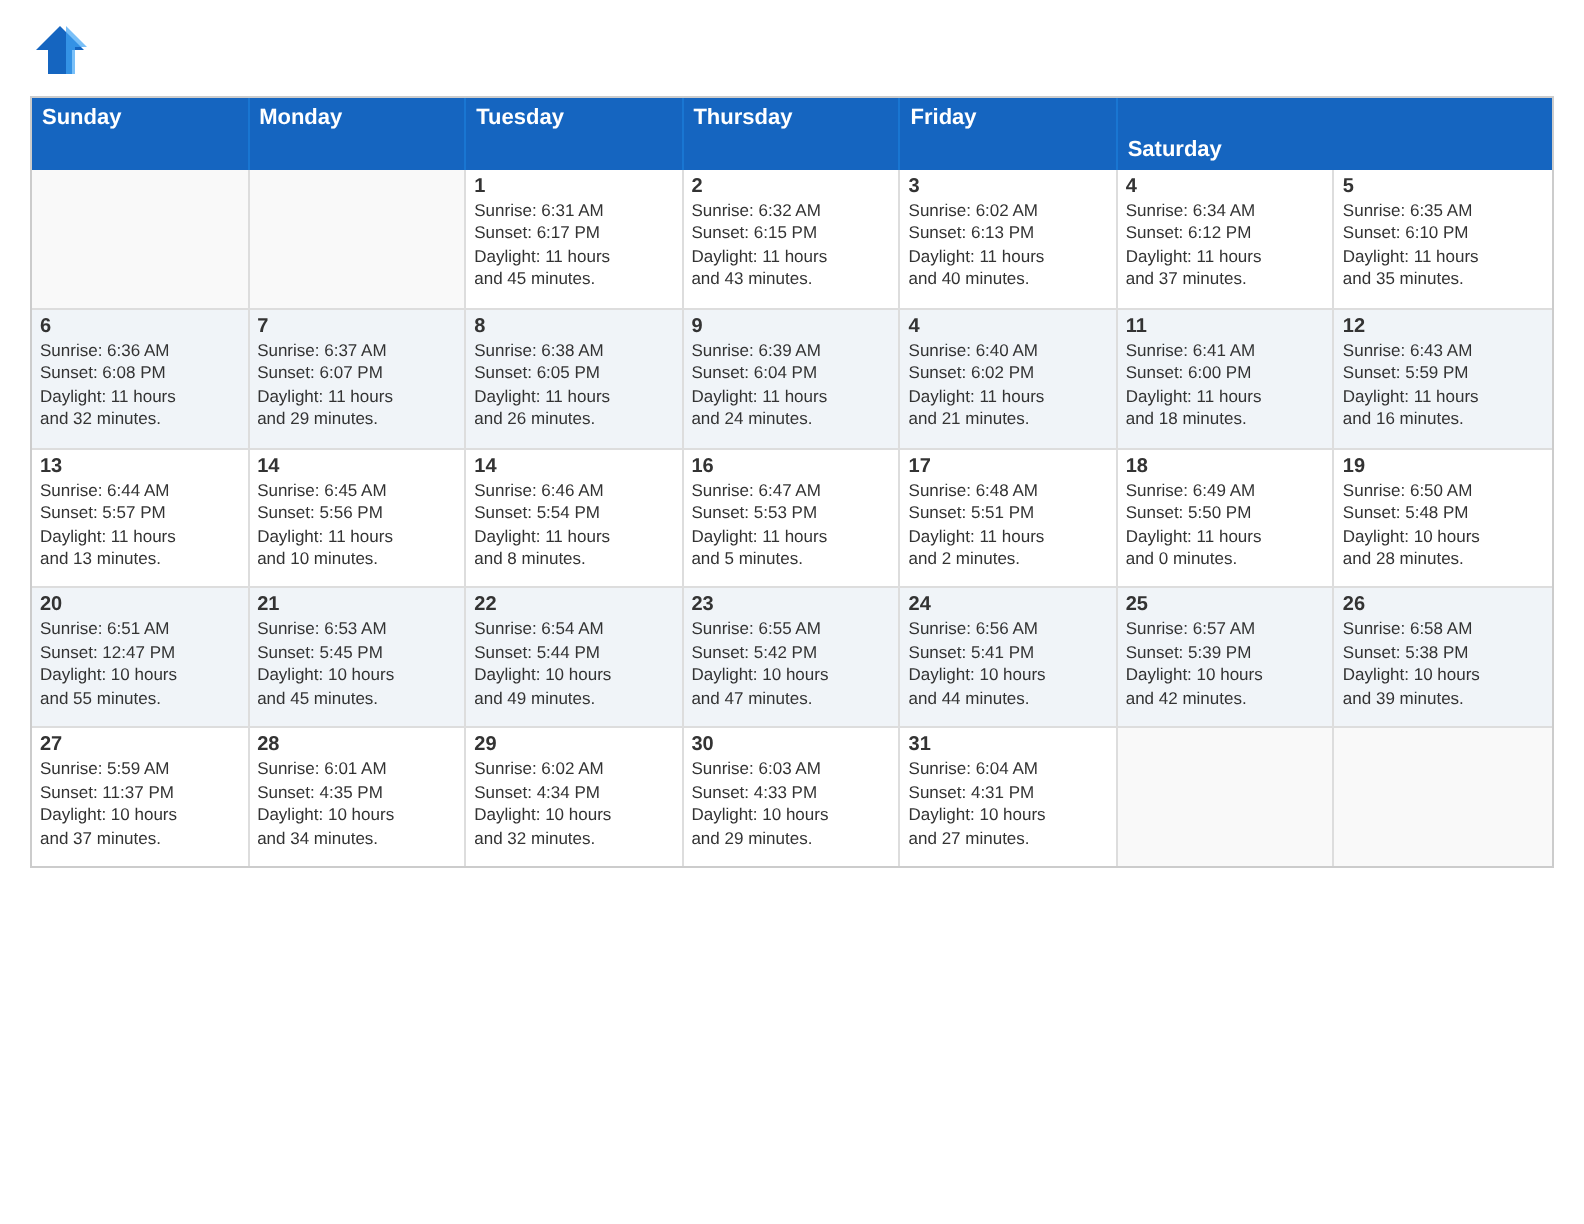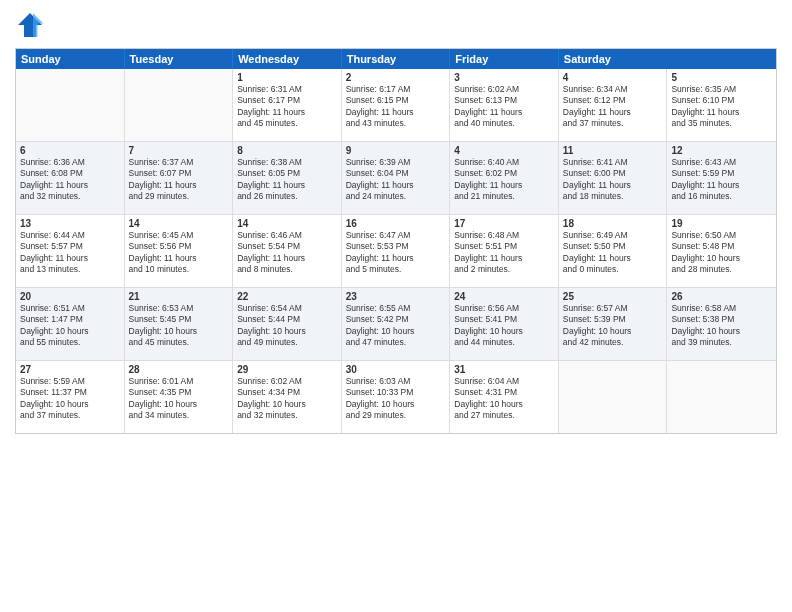--- a/index.html
+++ b/index.html
@@ -62,21 +62,21 @@
       background: #1565c0;
     }
     .cal-header-cell {
       color: #fff;
       font-size: 11px;
       font-weight: bold;
       padding: 4px 5px;
       text-align: left;
       border-right: 1px solid #1976d2;
     }
-    .cal-header-cell:last-child { border-right: none; }
+    .cal-header-cell:last-child { border-right: none; margin-top: 16px; }
     .cal-body {
       flex: 1;
       display: flex;
       flex-direction: column;
     }
     .cal-row {
       display: grid;
       grid-template-columns: repeat(7, 1fr);
       flex: 1;
       border-top: 1px solid #ddd;
@@ -122,40 +122,40 @@
     </div>
     <div class="title-area">
       <div class="month-title"></div>
       <div class="subtitle"></div>
     </div>
   </div>
 
   <div class="calendar">
     <div class="cal-header">
     <div class="cal-header-cell">Sunday</div>
+        <div class="cal-header-cell">Monday</div>
         <div class="cal-header-cell">Tuesday</div>
-        <div class="cal-header-cell">Wednesday</div>
         <div class="cal-header-cell">Thursday</div>
         <div class="cal-header-cell">Friday</div>
         <div class="cal-header-cell">Saturday</div>
       </div>
     <div class="cal-body">
     <div class="cal-row">
           <div class="cal-cell empty"></div>
           <div class="cal-cell empty"></div>
           <div class="cal-cell">
             <span class="day-num">1</span>
             <span class="cell-line">Sunrise: 6:31 AM</span>
             <span class="cell-line">Sunset: 6:17 PM</span>
             <span class="cell-line">Daylight: 11 hours</span>
             <span class="cell-line">and 45 minutes.</span>
           </div>
           <div class="cal-cell">
             <span class="day-num">2</span>
-            <span class="cell-line">Sunrise: 6:17 AM</span>
+            <span class="cell-line">Sunrise: 6:32 AM</span>
             <span class="cell-line">Sunset: 6:15 PM</span>
             <span class="cell-line">Daylight: 11 hours</span>
             <span class="cell-line">and 43 minutes.</span>
           </div>
           <div class="cal-cell">
             <span class="day-num">3</span>
             <span class="cell-line">Sunrise: 6:02 AM</span>
             <span class="cell-line">Sunset: 6:13 PM</span>
             <span class="cell-line">Daylight: 11 hours</span>
             <span class="cell-line">and 40 minutes.</span>
@@ -274,21 +274,21 @@
             <span class="cell-line">Sunrise: 6:50 AM</span>
             <span class="cell-line">Sunset: 5:48 PM</span>
             <span class="cell-line">Daylight: 10 hours</span>
             <span class="cell-line">and 28 minutes.</span>
           </div>
         </div>
         <div class="cal-row">
           <div class="cal-cell alt-row">
             <span class="day-num">20</span>
             <span class="cell-line">Sunrise: 6:51 AM</span>
-            <span class="cell-line">Sunset: 1:47 PM</span>
+            <span class="cell-line">Sunset: 12:47 PM</span>
             <span class="cell-line">Daylight: 10 hours</span>
             <span class="cell-line">and 55 minutes.</span>
           </div>
           <div class="cal-cell alt-row">
             <span class="day-num">21</span>
             <span class="cell-line">Sunrise: 6:53 AM</span>
             <span class="cell-line">Sunset: 5:45 PM</span>
             <span class="cell-line">Daylight: 10 hours</span>
             <span class="cell-line">and 45 minutes.</span>
           </div>
@@ -346,21 +346,21 @@
           <div class="cal-cell">
             <span class="day-num">29</span>
             <span class="cell-line">Sunrise: 6:02 AM</span>
             <span class="cell-line">Sunset: 4:34 PM</span>
             <span class="cell-line">Daylight: 10 hours</span>
             <span class="cell-line">and 32 minutes.</span>
           </div>
           <div class="cal-cell">
             <span class="day-num">30</span>
             <span class="cell-line">Sunrise: 6:03 AM</span>
-            <span class="cell-line">Sunset: 10:33 PM</span>
+            <span class="cell-line">Sunset: 4:33 PM</span>
             <span class="cell-line">Daylight: 10 hours</span>
             <span class="cell-line">and 29 minutes.</span>
           </div>
           <div class="cal-cell">
             <span class="day-num">31</span>
             <span class="cell-line">Sunrise: 6:04 AM</span>
             <span class="cell-line">Sunset: 4:31 PM</span>
             <span class="cell-line">Daylight: 10 hours</span>
             <span class="cell-line">and 27 minutes.</span>
           </div>

